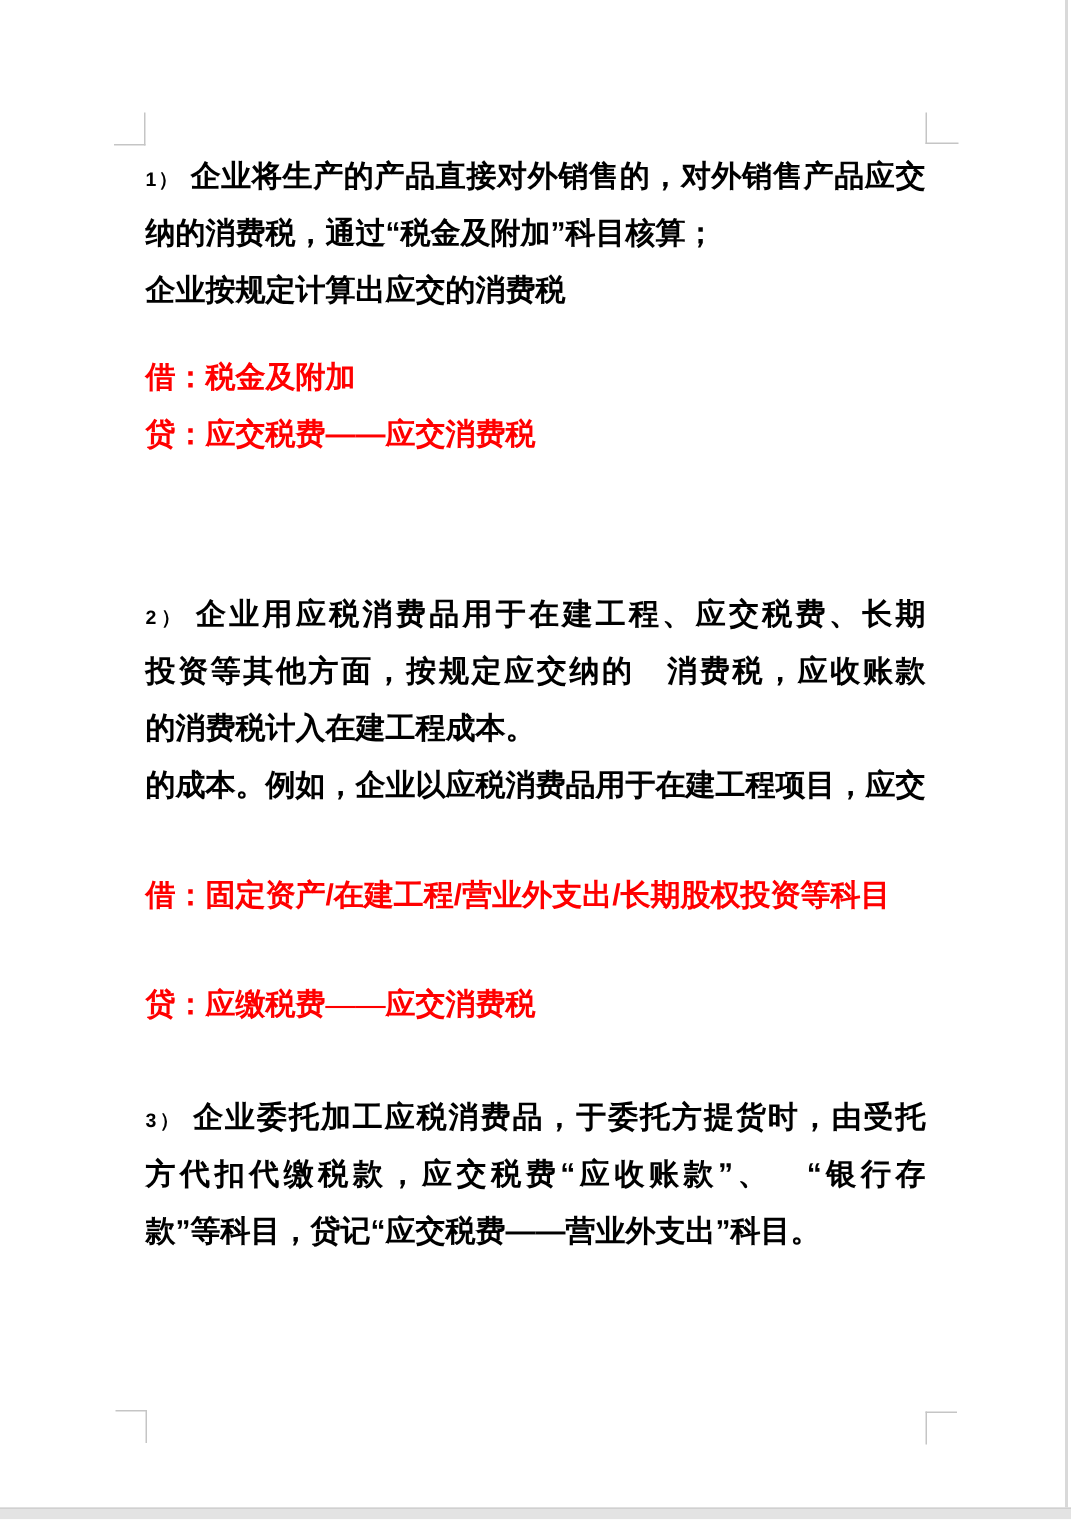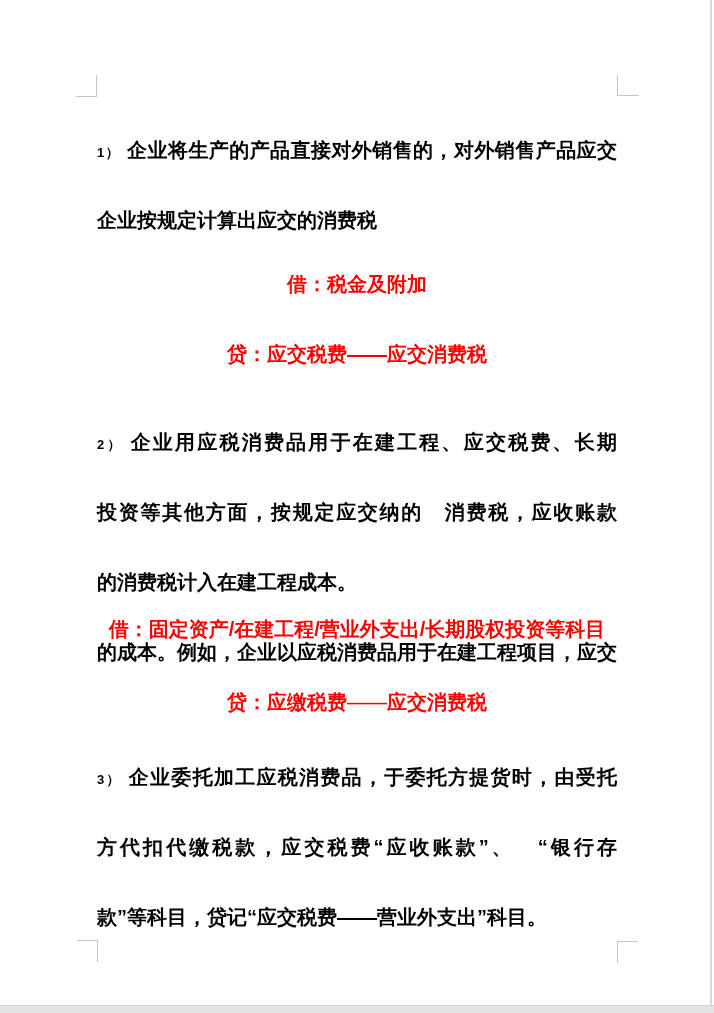--- a/index.html
+++ b/index.html
@@ -51,36 +51,34 @@
     left: 97px;
     width: 520px;
     color: #000000;
     font-size: 20px;
     line-height: 38px;
     font-weight: 600;
   }
   .line {
     white-space: pre;
     height: 38px;
-    margin-top: 32px;
   }
   .line.j {
     white-space: normal;
     text-align: justify;
     text-align-last: justify;
   }
   .marker {
     font-size: 13px;
     letter-spacing: 1px;
     padding-right: 7px;
   }
   .red {
     color: #ff0000;
     font-weight: 700;
-    text-align: center;
   }
   .pos-para1   { top: 99px; }
   .pos-entry1  { top: 233px; }
   .pos-para2   { top: 391px; }
   .pos-entry2d { top: 578px; }
   .pos-entry2c { top: 651px; font-family: Liberation Serif, serif; }
   .pos-para3   { top: 726px; }
   .pos-entry3d { top: 871px; }
 </style>
 </head>
@@ -89,20 +87,21 @@
 <div class="canvas">
   <div class="page">
 
     <div class="crop tl"></div>
     <div class="crop tr"></div>
     <div class="crop bl"></div>
     <div class="crop br"></div>
 
     <div class="block pos-para1">
       <div class="line j"><span class="marker">1）</span><span>企业将生产的产品直接对外销售的，对外销售产品应交</span></div>
+      <div class="line">纳的消费税，通过“税金及附加”科目核算；</div>
       <div class="line">企业按规定计算出应交的消费税</div>
     </div>
 
     <div class="block red pos-entry1">
       <div class="line">借：税金及附加</div>
       <div class="line">贷：应交税费——应交消费税</div>
     </div>
 
     <div class="block pos-para2">
       <div class="line j"><span class="marker">2）</span><span>企业用应税消费品用于在建工程、应交税费、长期</span></div>

